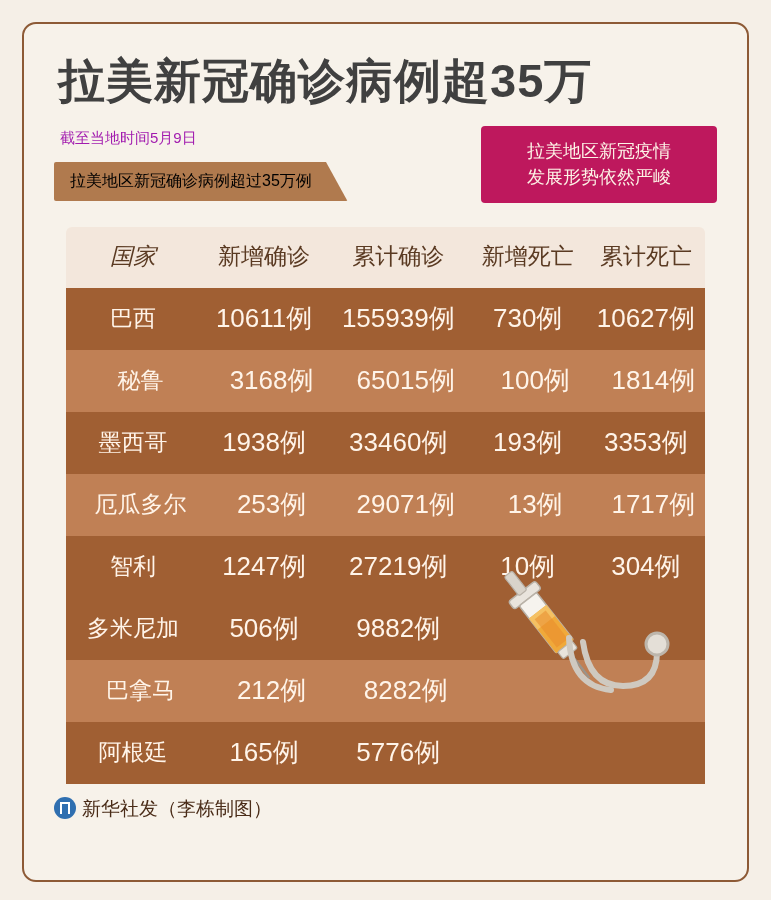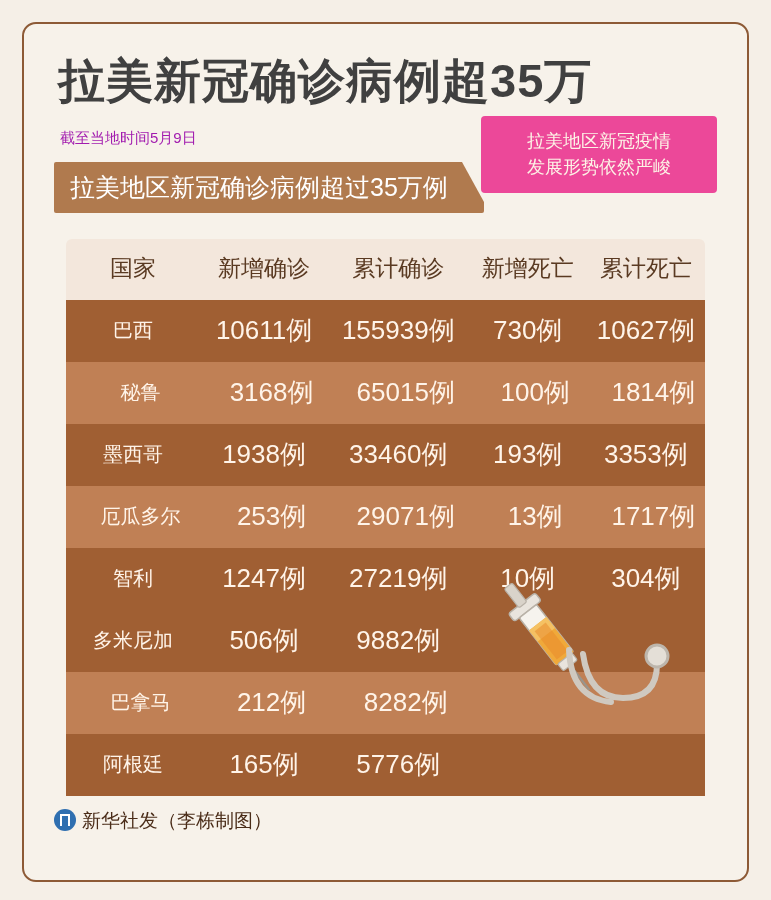--- a/index.html
+++ b/index.html
@@ -43,40 +43,40 @@
   .subline {
     font-size: 15px;
     color: #a21caf;
     margin: 22px 0 0 6px;
   }
   .banner {
     display: inline-block;
     position: relative;
     margin: 14px 0 0 0;
     background: #b07a4e;
-    color: #ffffff;
-    font-size: 25px;
+    color: #000000;
+    font-size: 16px;
     padding: 9px 36px 9px 16px;
     border-radius: 2px;
   }
   .banner::after {
     content: "";
     position: absolute;
     right: 0;
     top: 0;
     border-top: 0 solid transparent;
     border-bottom: 40px solid transparent;
     border-right: 22px solid #f7f2ea;
   }
   .tagbox {
     position: absolute;
     right: 30px;
-    top: 92px;
+    top: 102px;
     width: 236px;
-    background: #ec4899;
+    background: #be185d;
     color: #fdf3e6;
     border-radius: 4px;
     padding: 12px 10px 13px 10px;
     text-align: center;
     font-size: 18px;
     line-height: 1.45;
     box-sizing: border-box;
   }
   .table-wrap {
     position: relative;
@@ -88,31 +88,31 @@
     table-layout: fixed;
   }
   table.data th {
     font-size: 23px;
     font-weight: normal;
     color: #5a3a22;
     padding: 14px 0 16px 0;
     background: #f3e7dc;
     text-align: center;
   }
-  table.data th:first-child { border-top-left-radius: 6px; }
+  table.data th:first-child { border-top-left-radius: 6px; font-style: italic; }
   table.data th:last-child { border-top-right-radius: 6px; }
   table.data td {
     font-size: 26px;
     color: #fff4e9;
     text-align: center;
     padding: 13px 0 14px 0;
   }
   table.data tbody tr.dark td { background: #a05f33; }
   table.data tbody tr.light td { background: #c08055; padding-left: 15px; }
-  table.data td.name { font-size: 20px; }
+  table.data td.name { font-size: 23px; }
   table.data tbody tr td:first-child { }
   table.data col.c0 { width: 21%; }
   table.data col.c1 { width: 20%; }
   table.data col.c2 { width: 22%; }
   table.data col.c3 { width: 18.5%; }
   table.data col.c4 { width: 18.5%; }
   .credit {
     text-align: left;
     font-size: 19px;
     color: #4a2c18;

